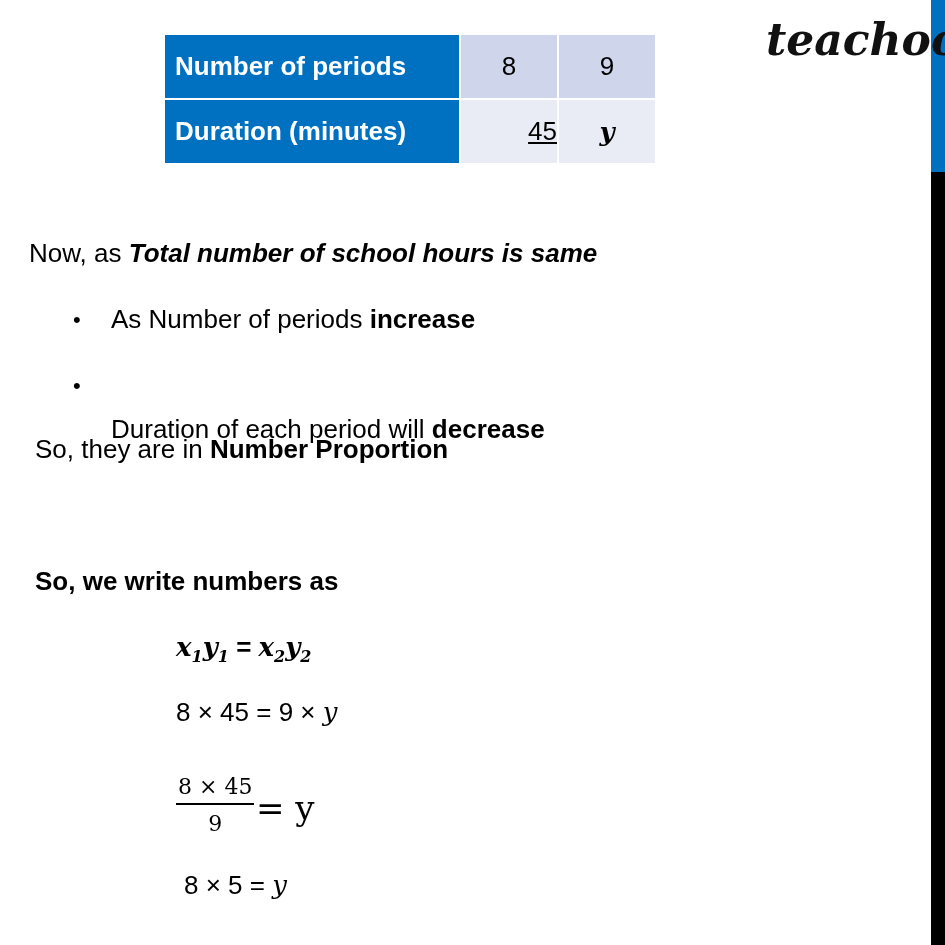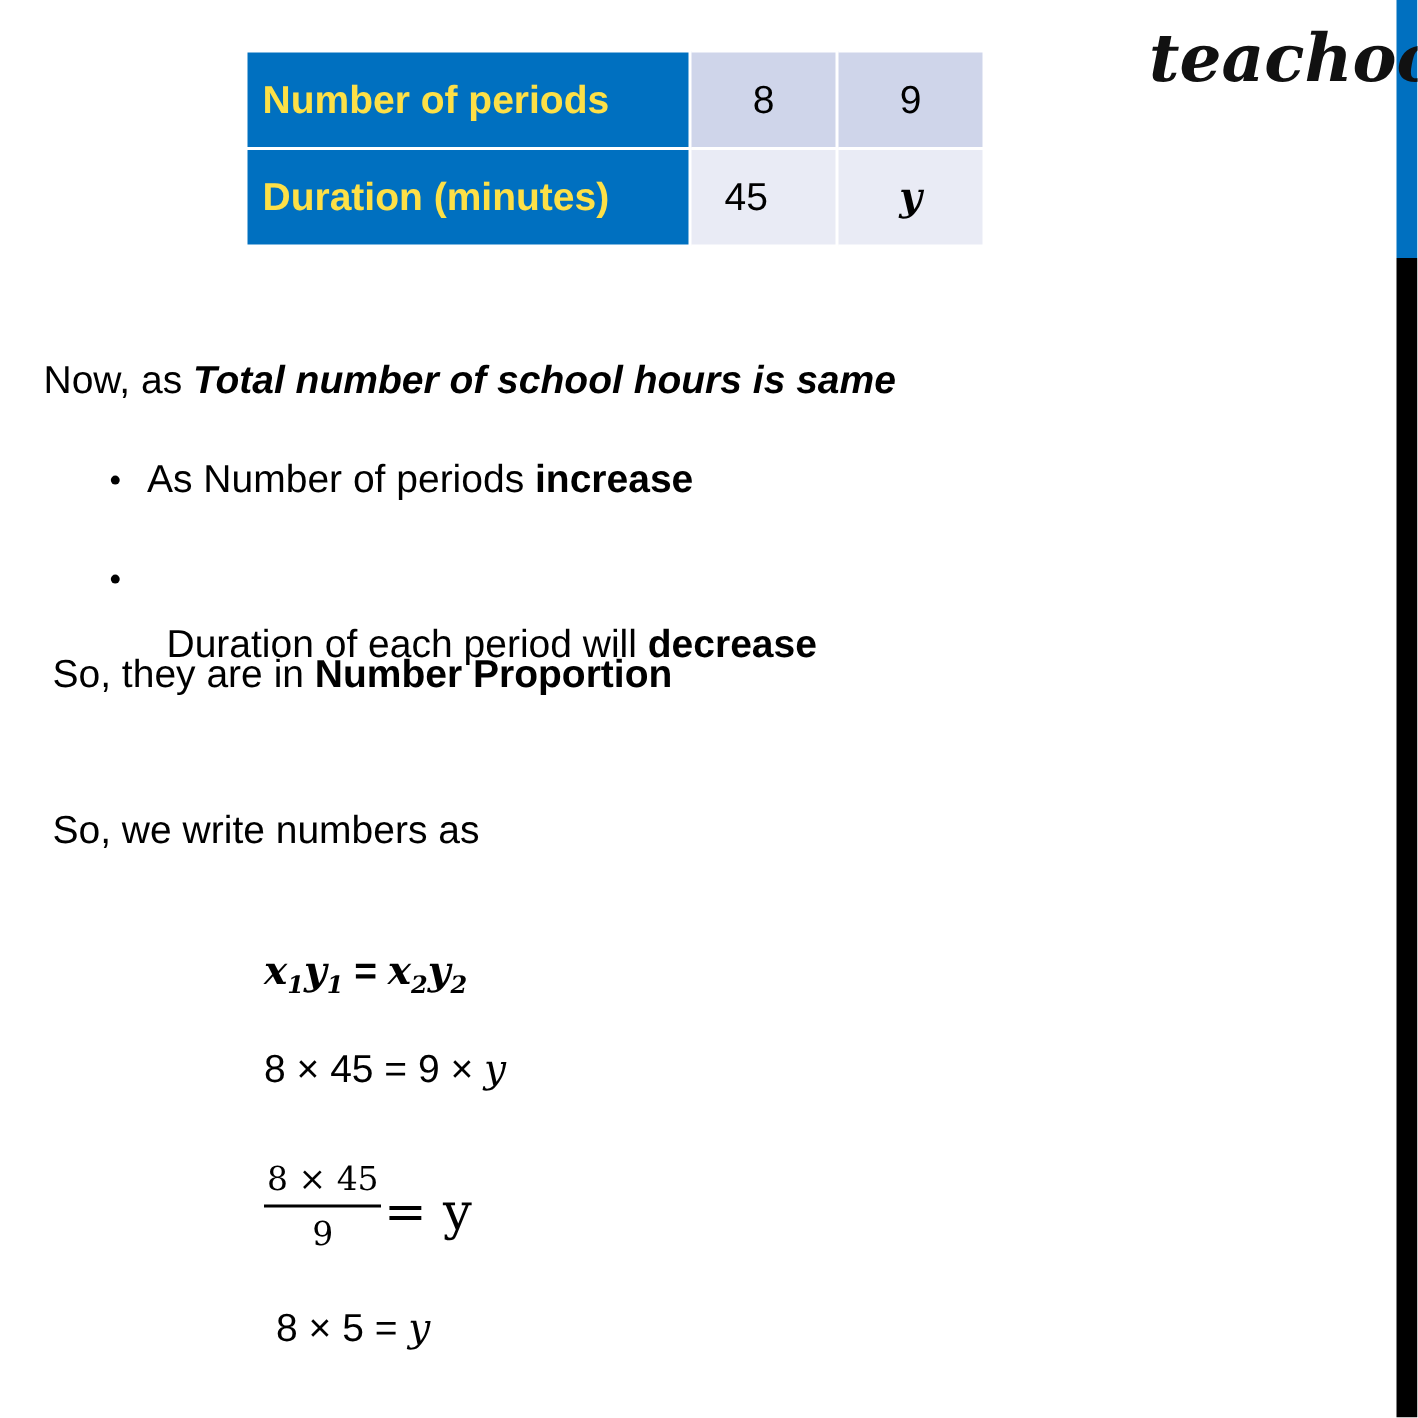--- a/index.html
+++ b/index.html
@@ -17,27 +17,27 @@
   }
   table.data {
     position: absolute; left: 163px; top: 33px;
     border-collapse: collapse;
   }
   table.data td {
     border: 2px solid #ffffff;
     height: 63px; padding: 0; font-size: 26px;
   }
   td.hdr {
-    background: #0070C0; color: #fde047; font-weight: bold; width: 296px;
+    background: #0070C0; color: #ffffff; font-weight: bold; width: 296px;
     padding-left: 10px !important; box-sizing: border-box; font-size: 26px;
   }
   td.val { width: 96px; text-align: center; }
   tr.r1 td.val { background: #CFD5EA; }
   tr.r2 td.val { background: #E9EBF5; }
-  td.val.left { text-align: left; padding-left: 22px !important; box-sizing: border-box; }
+  td.val.left { text-align: right; padding-left: 22px !important; box-sizing: border-box; text-decoration: underline; }
   .var { font-family: "DejaVu Serif", serif; font-style: italic; font-weight: bold; }
   .line {
     position: absolute; font-size: 26px; white-space: nowrap;
   }
   .bullet { position: absolute; font-size: 22px; }
   .math { font-family: "DejaVu Serif", serif; font-style: italic; }
   .mathb { font-family: "DejaVu Serif", serif; font-style: italic; font-weight: bold; }
   sub { font-size: 16px; vertical-align: -6px; font-style: normal; }
   .frac { position: absolute; left: 176px; top: 774px; text-align: center; font-family: "DejaVu Serif", serif; font-size: 22px; }
   .frac .num { display: block; padding: 0 2px 4px 2px; border-bottom: 2px solid #000; text-align: center; }
@@ -65,34 +65,34 @@
     <td class="val var">y</td>
   </tr>
 </tbody>
   </table>
 
 <div class="line" style="left:29px; top:238px;">
   <span>Now, as </span><b><i>Total number of school hours is same</i></b>
 </div>
 
 <div class="bullet" style="left:73px; top:307px;">•</div>
-<div class="line" style="left:98px; top:304px;text-align:right;">
+<div class="line" style="left:111px; top:304px;text-align:right;">
   <span>As Number of periods </span><b>increase</b>
 </div>
 
 <div class="bullet" style="left:73px; top:373px;">•</div>
 <div class="line" style="left:111px; top:370px;margin-top:44px;">
   <span>Duration of each period will </span><b>decrease</b>
 </div>
 
 <div class="line" style="left:35px; top:434px;">
   <span>So, they are in </span><b>Number Proportion</b>
 </div>
 
-<div class="line" style="left:35px; top:538px;">So, we write numbers as</div>
+<div class="line" style="left:35px; top:566px;font-weight:bold;">So, we write numbers as</div>
 
 <div class="line" style="left:176px; top:632px;">
   <span class="mathb">x</span><sub class="mathb">1</sub><span class="mathb">y</span><sub class="mathb">1</sub><b> = </b><span class="mathb">x</span><sub class="mathb">2</sub><span class="mathb">y</span><sub class="mathb">2</sub>
 </div>
 
 <div class="line" style="left:176px; top:697px;">
   <span>8 × 45 = 9 × </span><span class="math">y</span>
 </div>
 
 <div class="frac">

